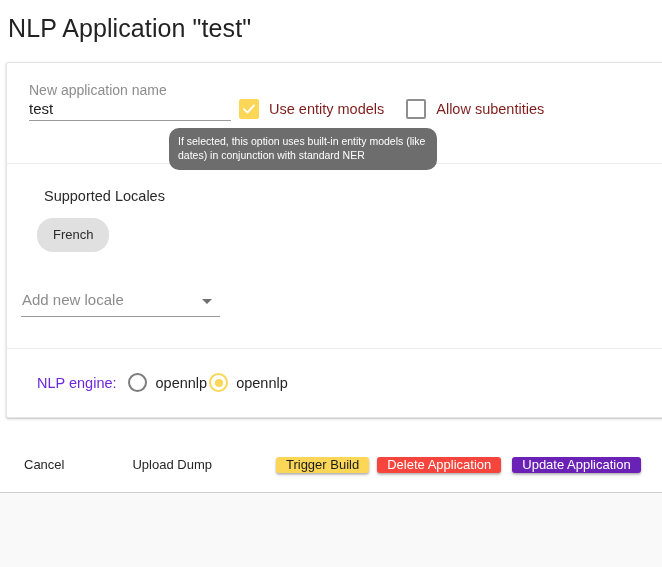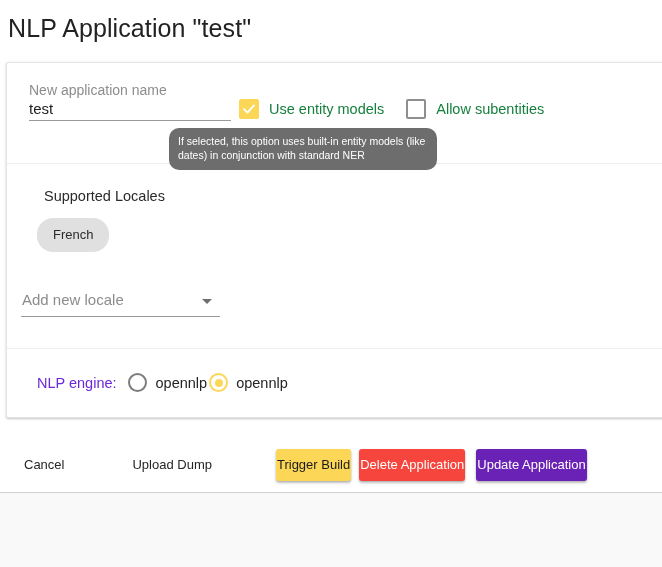--- a/index.html
+++ b/index.html
@@ -117,21 +117,21 @@
     border: 1px solid #fcd757;
   }
   .cbx-box.unchecked {
     background: #ffffff;
     border: 2px solid #8f8f8f;
   }
   .cbx-box.checked svg { display: block; position: absolute; left: 2px; top: 2px; }
   .cbx-label {
     margin-left: 10px;
     font-size: 14.5px;
-    color: #15803d;
+    color: #7f1d1d;
     white-space: nowrap;
   }
 
   
   .tooltip {
     position: absolute;
     left: 169px;
     top: 128px;
     width: 268px;
     box-sizing: border-box;
@@ -265,22 +265,22 @@
     white-space: nowrap;
     padding: 0;
   }
   .btn-flat {
     background: transparent;
     color: #262626;
     height: 30px;
     padding: 0 12px;
   }
   .btn-raised {
-    height: 32px;
-    padding: 0 1px;
+    height: 16px;
+    padding: 0 10px;
     box-shadow: 0 2px 3px rgba(0,0,0,0.22), 0 1px 2px rgba(0,0,0,0.14);
   }
   .btn-cancel  { margin-left: 12px; }
   .btn-upload  { margin-left: 44px; }
   .btn-trigger { margin-left: 52px; background: #fcd757; color: #1b1b1b; }
   .btn-delete  { margin-left: 8px;  background: #f6453d; color: #ffffff; }
   .btn-update  { margin-left: 11px; background: #6a21b5; color: #ffffff; }
 </style>
 </head>
 <body>

